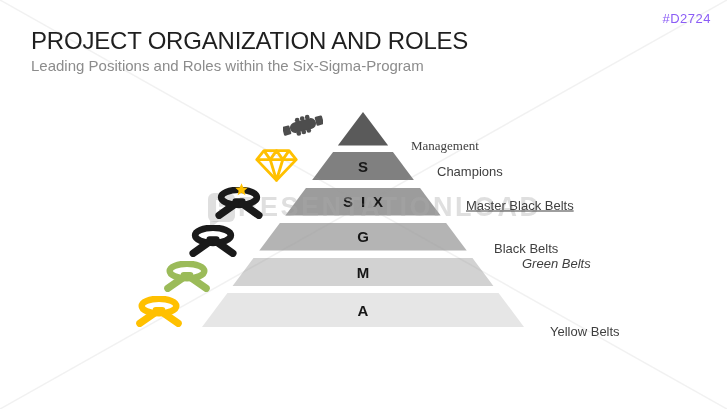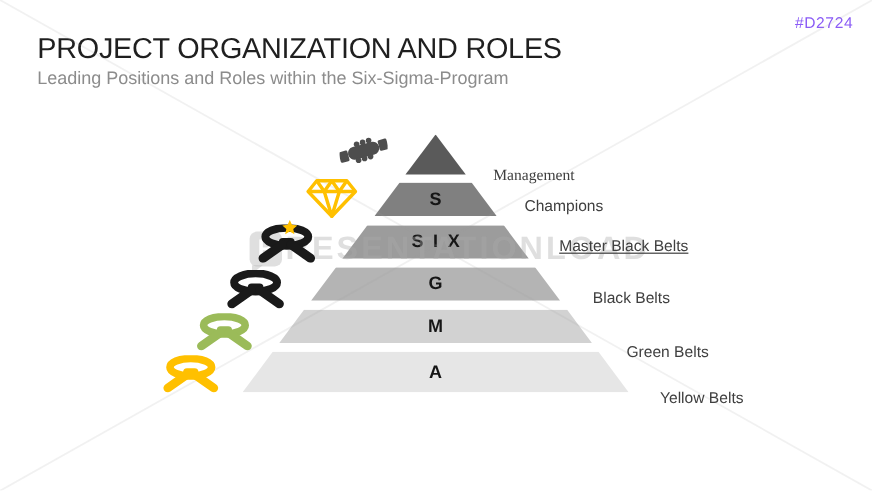--- a/index.html
+++ b/index.html
@@ -81,21 +81,21 @@
     </div>
     <div class="lv-letters ls6">
       <span>A</span>
     </div>
   </div>
 
   <div class="plabel" style="left:411px;top:146px;font-family:Liberation Serif, serif;">Management</div>
   <div class="plabel" style="left:437px;top:171px;">Champions</div>
   <div class="plabel" style="left:466px;top:205px;text-decoration:underline;">Master Black Belts</div>
   <div class="plabel" style="left:494px;top:248px;">Black Belts</div>
-  <div class="plabel" style="left:522px;top:293px;">Green Belts</div>
+  <div class="plabel" style="left:522px;top:263px;font-style:italic;">Green Belts</div>
   <div class="plabel" style="left:550px;top:311px;margin-top:20px;">Yellow Belts</div>
 
   <div class="icon" style="left: 283px; top: 111px; color: rgb(77, 77, 77);">
     <svg width="40" height="30" viewBox="0 0 48 34" fill="currentColor">
       <rect x="8" y="10" width="32" height="13" rx="6.5" transform="rotate(-15 24 16.5)"></rect>
       <rect x="0" y="17" width="9" height="11" rx="1.5" transform="rotate(-15 4.5 22.5)"></rect>
       <rect x="39" y="5" width="9" height="11" rx="1.5" transform="rotate(-15 43.5 10.5)"></rect>
       <circle cx="17" cy="10" r="2.8"></circle>
         <circle cx="23" cy="8.2" r="2.8"></circle>
         <circle cx="29" cy="6.4" r="2.8"></circle>

